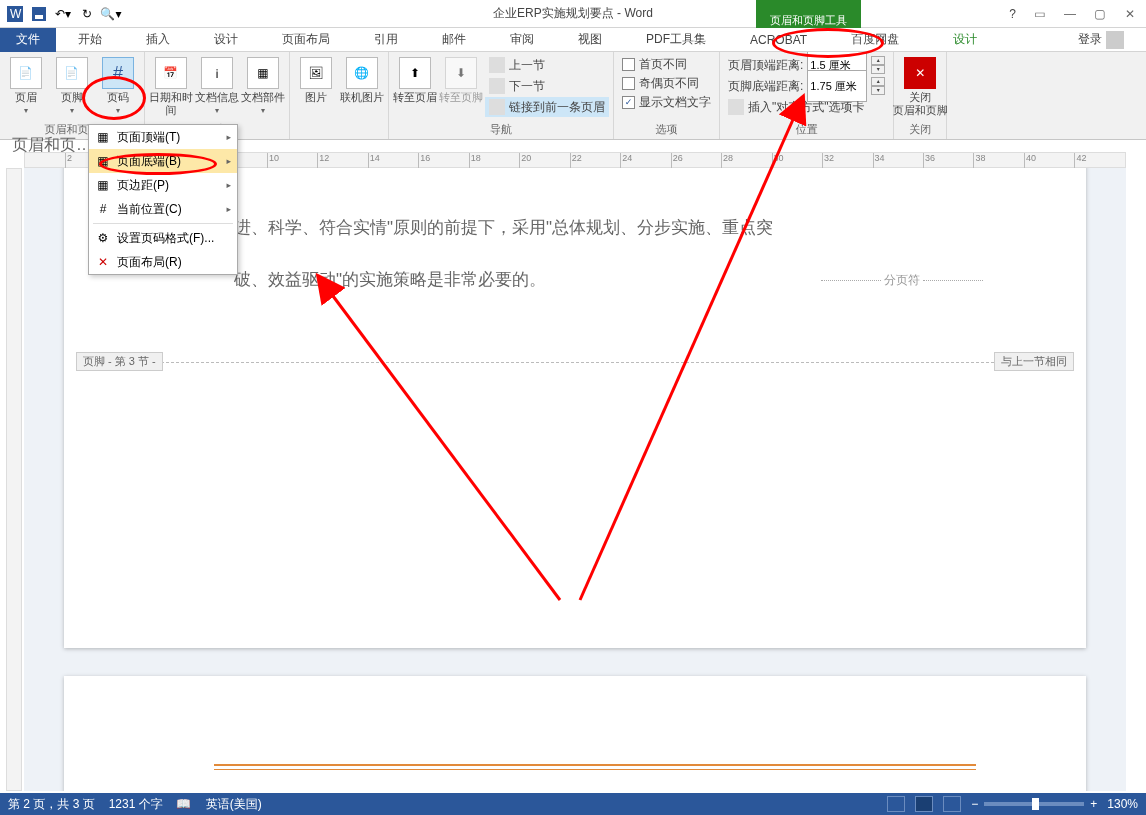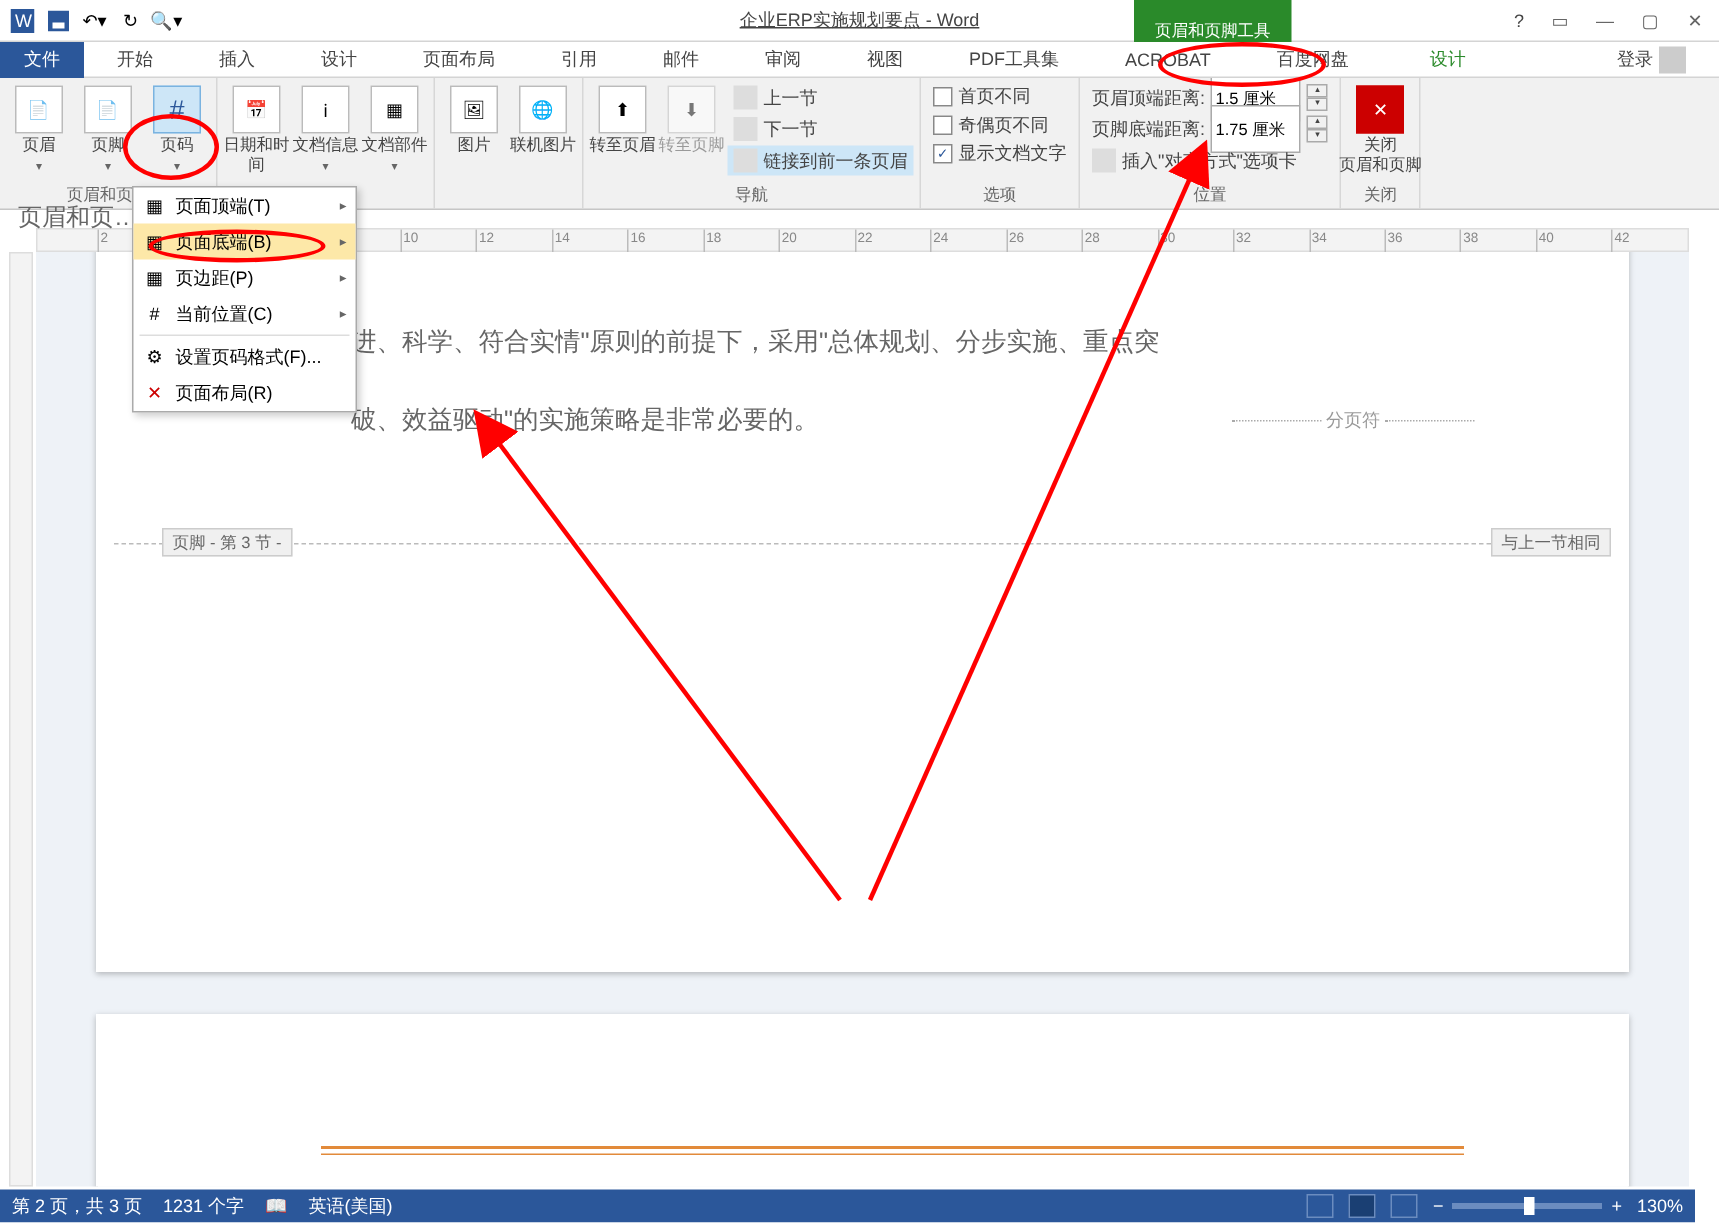--- a/index.html
+++ b/index.html
@@ -2,21 +2,21 @@
 <html><head>
 <meta charset="utf-8">
 <style>
 * { margin:0; padding:0; box-sizing:border-box; font-family:"Microsoft YaHei","Segoe UI",sans-serif; font-size:12px; user-select:none; }
 body { width:1146px; height:815px; background:#fff; overflow:hidden; position:relative; }
 
 
 .titlebar { height:28px; background:#fff; display:flex; align-items:center; border-bottom:1px solid #d4d4d4; position:relative; }
 .titlebar .qat { display:flex; align-items:center; padding:0 4px; gap:2px; }
 .titlebar .qat .ic { width:22px; height:22px; display:flex; align-items:center; justify-content:center; }
-.titlebar .title { position:absolute; left:0; right:0; text-align:center; pointer-events:none; color:#444;text-decoration:underline; }
+.titlebar .title { position:absolute; left:0; right:0; text-align:center; pointer-events:none; color:#444; }
 .titlebar .ctx { position:absolute; left:756px; top:-1px; height:42px; background:#2a8a2a; color:#fff; padding:0 14px; display:flex; align-items:center; font-size:11px; }
 .titlebar .winbtns { position:absolute; right:4px; display:flex; gap:6px; align-items:center; color:#666; }
 .titlebar .winbtns .wb { width:24px; height:20px; display:flex; align-items:center; justify-content:center; }
 .titlebar .help { position:absolute; right:130px; color:#444; }
 
 
 .ribtabs { height:24px; background:#fff; display:flex; align-items:center; border-bottom:1px solid #d4d4d4; position:relative; }
 .ribtabs .tab { padding:0 22px; height:24px; display:flex; align-items:center; color:#444; }
 .ribtabs .tab.file { background:#2b579a; color:#fff; padding:0 16px; }
 .ribtabs .tab.ctx { color:#2a8a2a; }
@@ -60,29 +60,29 @@
 .hruler .tk { flex:1; border-left:1px solid #bbb; font-size:9px; color:#888; padding-left:1px; }
 .vruler { position:absolute; left:6px; top:168px; width:16px; bottom:24px; background:#f3f3f3; border:1px solid #ddd; }
 .doc { position:absolute; left:24px; right:20px; top:168px; bottom:24px; background:#eef2f7; overflow:hidden; }
 .page { position:absolute; left:40px; right:40px; background:#fff; box-shadow:0 1px 4px rgba(0,0,0,0.25); }
 .page1 { top:-6px; height:486px; }
 .page2 { top:508px; bottom:-200px; }
 
 .bodytxt { position:absolute; left:170px; right:100px; color:#666; font-size:17px; line-height:36px; }
 .pbrk { position:absolute; right:100px; top:110px; color:#999; font-size:12px; }
 .pbrk::before,.pbrk::after { content:""; display:inline-block; width:60px; border-top:1px dotted #aaa; vertical-align:middle; margin:0 3px; }
-.ftlabel { position:absolute; left:12px; background:#f0f0f0; border:1px solid #ccc; font-size:11px; color:#666; padding:1px 6px;margin-left:32px; }
+.ftlabel { position:absolute; left:12px; background:#f0f0f0; border:1px solid #ccc; font-size:11px; color:#666; padding:1px 6px; }
 .ftlabel.r { right:12px; left:auto; }
 .dashed { position:absolute; left:12px; right:12px; border-top:1px dashed #bbb; }
 
 .hdrline { position:absolute; left:150px; right:110px; border-top:2px solid #e28a3a; }
 .hdrline2 { position:absolute; left:150px; right:110px; border-top:1px solid #e28a3a; }
 
 
-.status { position:absolute; left:0; right:16px; bottom:0; height:22px; background:#2b579a; color:#fff; display:flex; align-items:center; padding:2px 8px; font-size:11px; gap:14px; }
+.status { position:absolute; left:0; right:0; bottom:0; height:22px; background:#2b579a; color:#fff; display:flex; align-items:center; padding:2px 8px; font-size:11px; gap:14px; }
 .status .rside { position:absolute; right:8px; display:flex; align-items:center; gap:10px; }
 .status .vbtn { width:18px; height:16px; border:1px solid #6b8cbf; }
 .status .vbtn.on { background:#1a3f73; }
 .status .zoom { display:flex; align-items:center; gap:6px; }
 .status .zslide { width:100px; height:4px; background:#6b8cbf; position:relative; }
 .status .zslide .zh { position:absolute; left:48px; top:-4px; width:7px; height:12px; background:#fff; }
 
 
 .redcirc { position:absolute; border:3px solid #f00; border-radius:50%; z-index:30; pointer-events:none; }
 .redarrow { position:absolute; z-index:30; pointer-events:none; }

